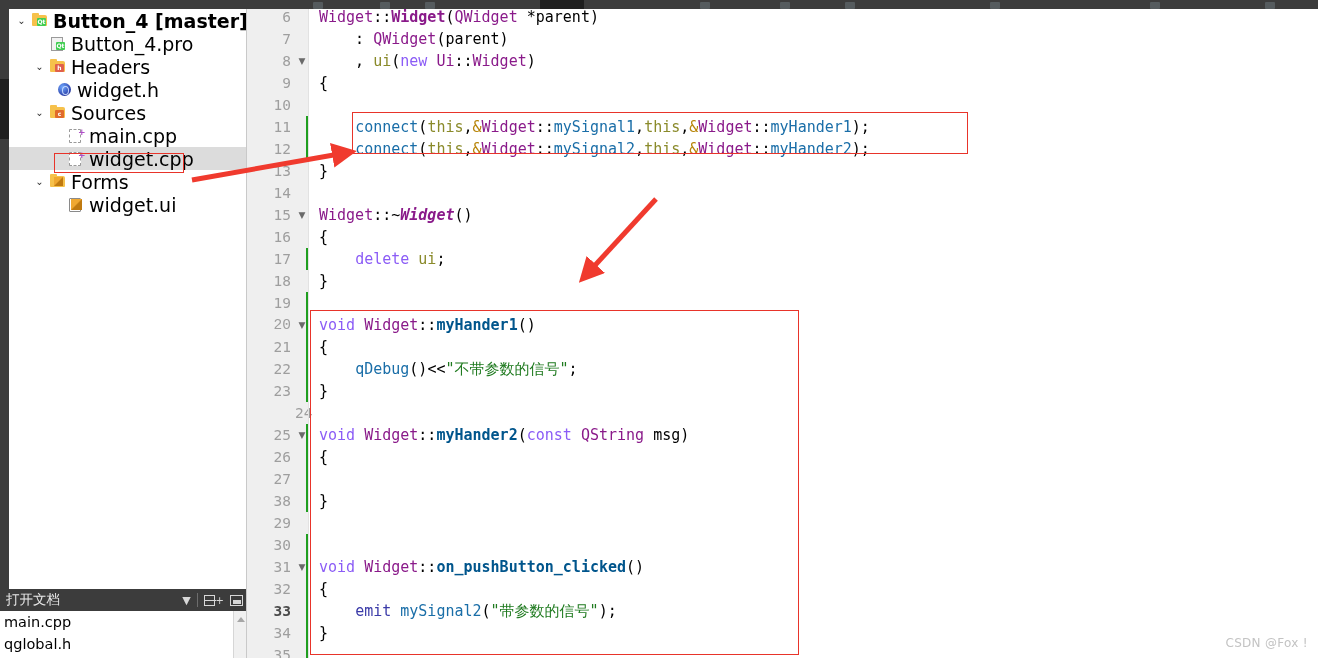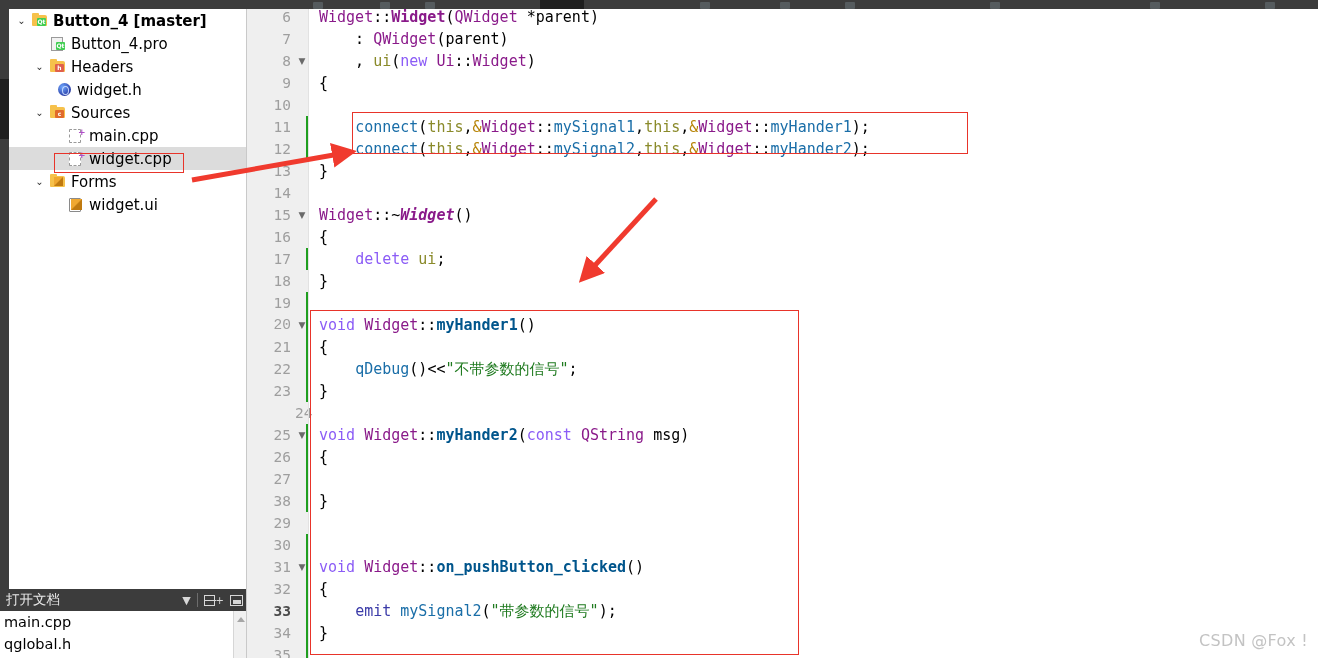--- a/index.html
+++ b/index.html
@@ -76,21 +76,21 @@
     font-size: 10px;
     line-height: 1;
   }
   .tw-spacer { width: 17px; min-width: 17px; }
   .tw-icon {
     width: 20px; min-width: 20px;
     height: 17px;
     position: relative;
     margin-right: 3px;
   }
-  .tw-label { font-size: 15px; }
+  .tw-label { font-size: 19px; }
   .tw-label.bold { font-weight: bold; }
 
   
   .ic-folder {
     position: absolute; left: 2px; top: 3px;
     width: 15px; height: 11px;
     background: #f6c14b;
     border-radius: 1px 2px 1px 1px;
   }
   .ic-folder:after {
@@ -304,21 +304,21 @@
     border: 1.6px solid #e8342a;
     pointer-events: none;
   }
   .anno-svg {
     position: absolute; left: 0; top: 0;
     width: 1318px; height: 658px;
     pointer-events: none;
   }
   .watermark {
     position: absolute; right: 10px; bottom: 8px;
-    font-size: 16px; color: #c3c3c3;
+    font-size: 12px; color: #c3c3c3;
     font-family: "DejaVu Sans", sans-serif;
     letter-spacing: .3px;
     text-align: center;
   }
 </style>
 </head>
 <body>
 
 <div id="app">
 

